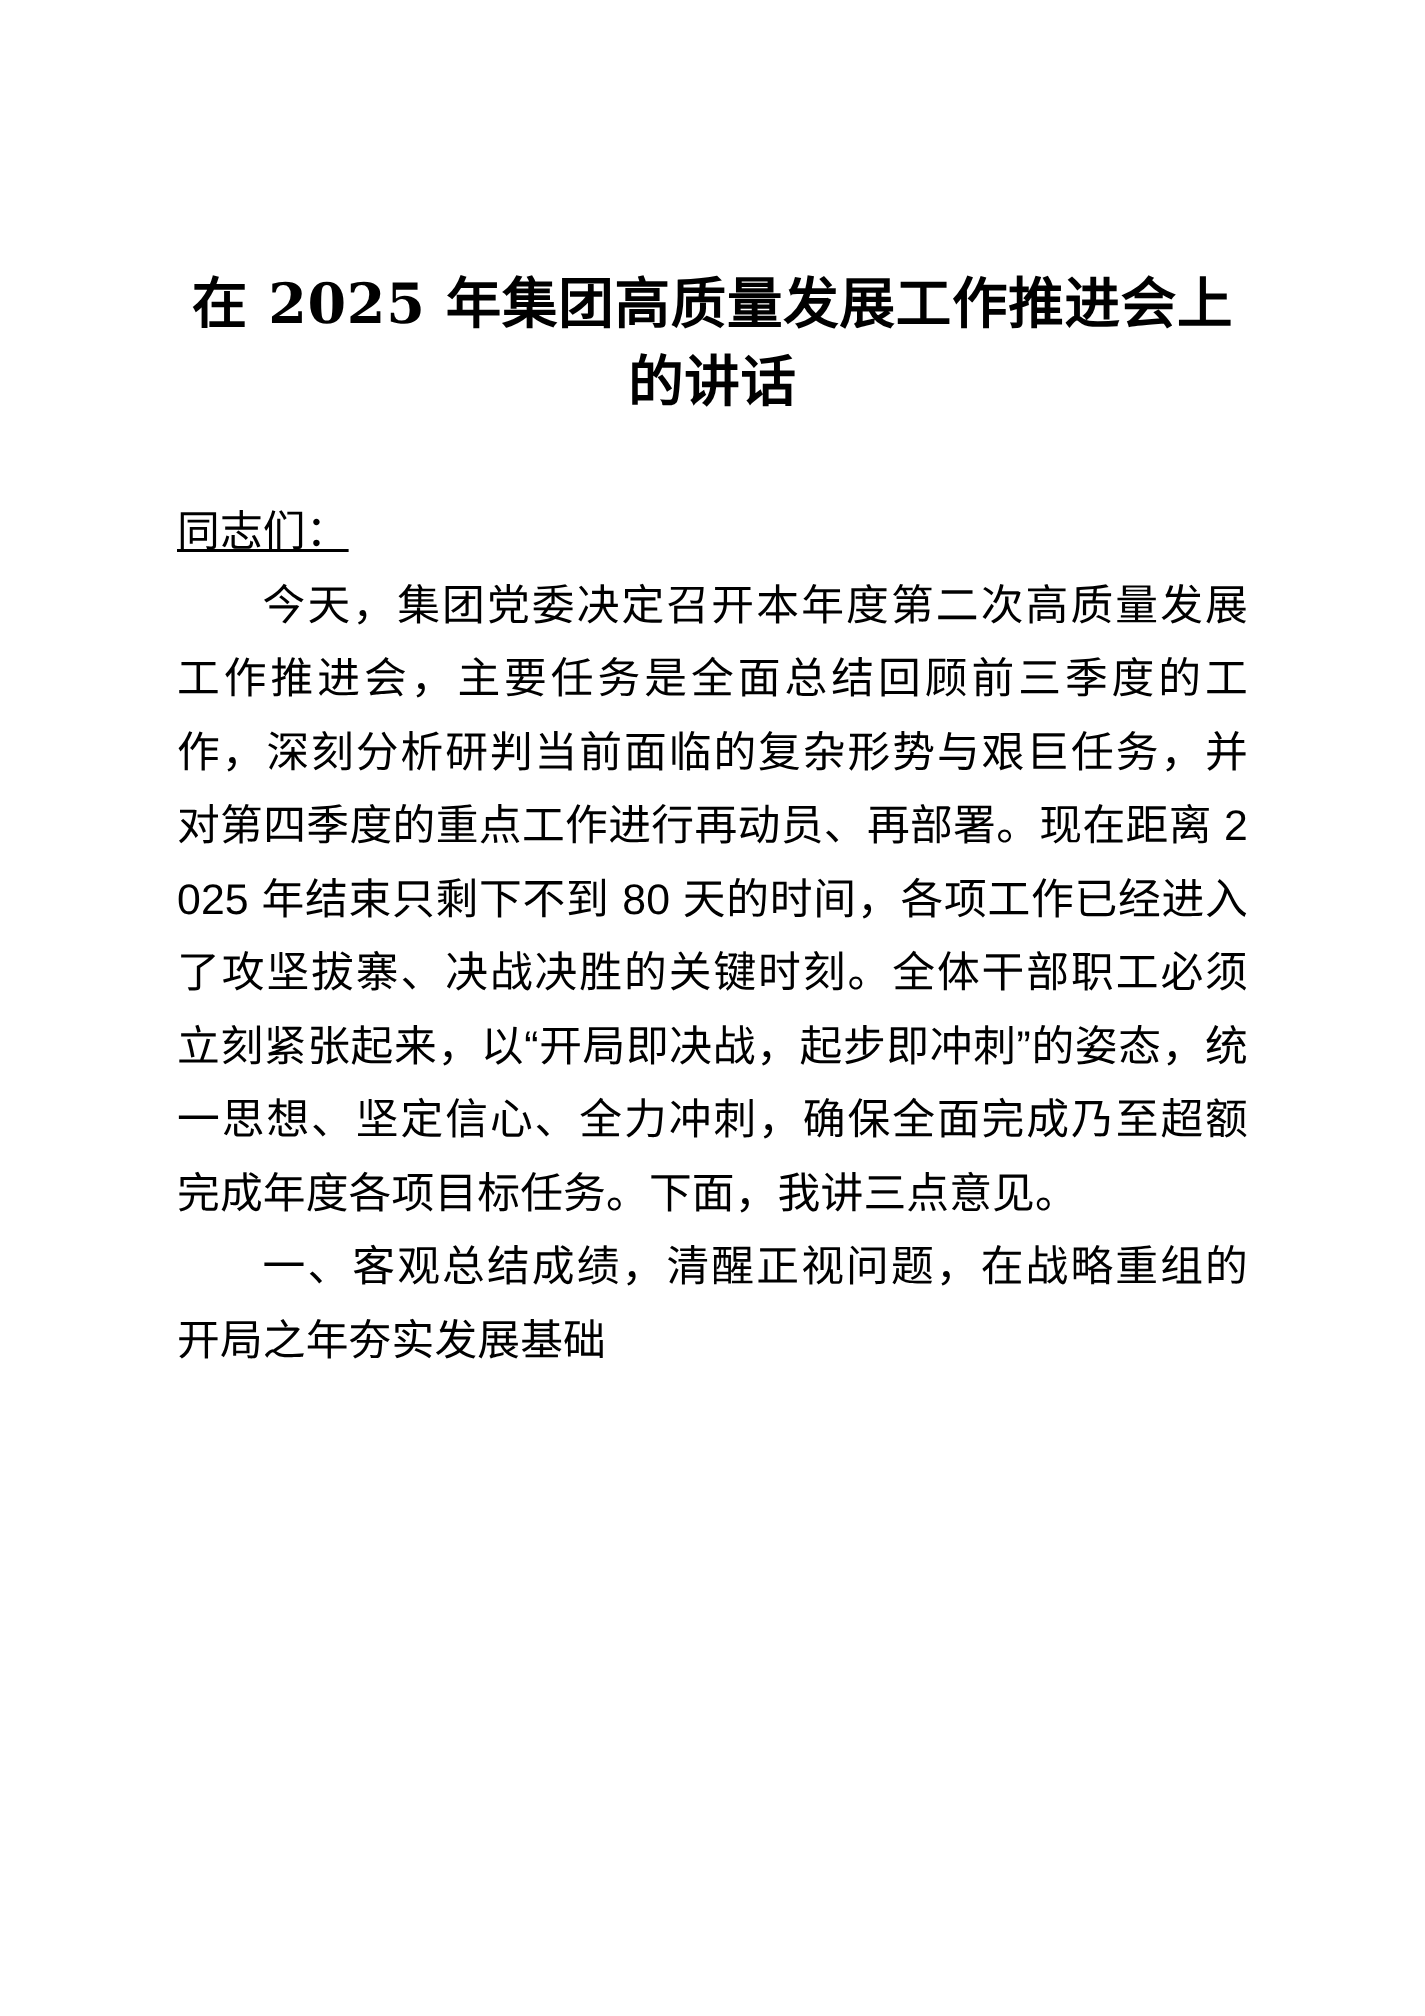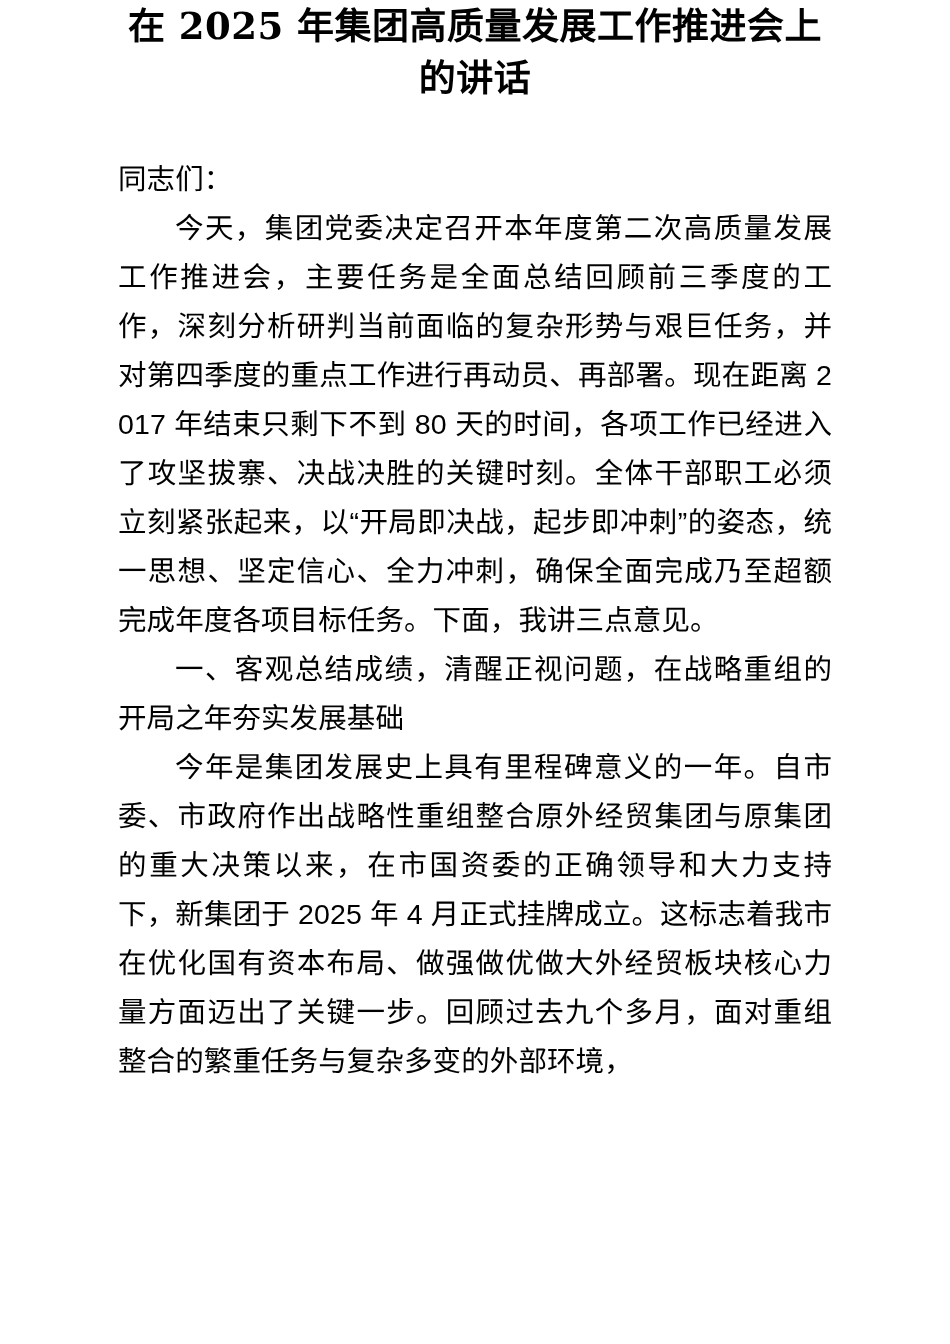--- a/index.html
+++ b/index.html
@@ -27,38 +27,40 @@
 
   
   .doc-title {
     font-family: "DejaVu Serif", "Liberation Serif", serif;
     font-size: 37px;
     line-height: 52px;
     font-weight: 700;
     text-align: center;
     color: #000000;
     margin: 0;
+    padding-top: 176px;
     letter-spacing: 0.5px;
   }
 
   
   .para {
     font-family: "Liberation Sans", "DejaVu Sans", sans-serif;
     font-size: 28.5px;
     line-height: 49px;
     color: #000000;
     margin: 0;
     text-align: justify;
     text-justify: inter-character;
     word-break: break-all;
     letter-spacing: 0.1px;
   }
 
   .para.salutation {
     padding-top: 51px;
+    text-decoration: underline;
   }
 
   .para.indent {
     text-indent: 57px;
   }
 
   .para.heading {
     font-weight: 400;
     text-indent: 57px;
   }
@@ -66,20 +68,19 @@
 </head>
 <body>
 
 <div class="page">
   <div class="doc-body">
 
     <h1 class="doc-title">在 2025 年集团高质量发展工作推进会上的讲话</h1>
 
     <p class="para salutation">同志们：</p>
 
-    <p class="para indent">今天，集团党委决定召开本年度第二次高质量发展工作推进会，主要任务是全面总结回顾前三季度的工作，深刻分析研判当前面临的复杂形势与艰巨任务，并对第四季度的重点工作进行再动员、再部署。现在距离 2017 年结束只剩下不到 80 天的时间，各项工作已经进入了攻坚拔寨、决战决胜的关键时刻。全体干部职工必须立刻紧张起来，以“开局即决战，起步即冲刺”的姿态，统一思想、坚定信心、全力冲刺，确保全面完成乃至超额完成年度各项目标任务。下面，我讲三点意见。</p>
+    <p class="para indent">今天，集团党委决定召开本年度第二次高质量发展工作推进会，主要任务是全面总结回顾前三季度的工作，深刻分析研判当前面临的复杂形势与艰巨任务，并对第四季度的重点工作进行再动员、再部署。现在距离 2025 年结束只剩下不到 80 天的时间，各项工作已经进入了攻坚拔寨、决战决胜的关键时刻。全体干部职工必须立刻紧张起来，以“开局即决战，起步即冲刺”的姿态，统一思想、坚定信心、全力冲刺，确保全面完成乃至超额完成年度各项目标任务。下面，我讲三点意见。</p>
 
     <p class="para heading">一、客观总结成绩，清醒正视问题，在战略重组的开局之年夯实发展基础</p>
 
-    <p class="para indent">今年是集团发展史上具有里程碑意义的一年。自市委、市政府作出战略性重组整合原外经贸集团与原集团的重大决策以来，在市国资委的正确领导和大力支持下，新集团于 2025 年 4 月正式挂牌成立。这标志着我市在优化国有资本布局、做强做优做大外经贸板块核心力量方面迈出了关键一步。回顾过去九个多月，面对重组整合的繁重任务与复杂多变的外部环境，</p>
 
   </div>
 </div>
 
 </body></html>

